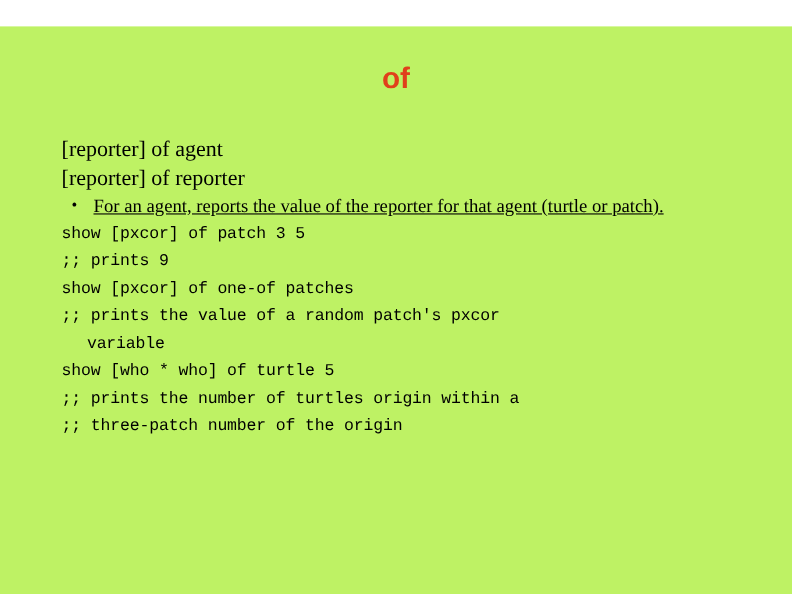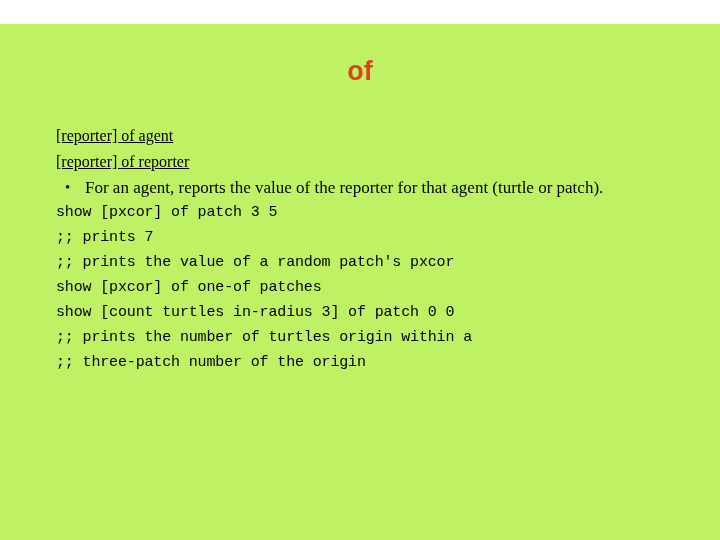--- a/index.html
+++ b/index.html
@@ -53,24 +53,23 @@
   }
 
   .line {
     color: #000000;
     white-space: pre-wrap;
   }
 
   
   .sig {
     font-family: "Liberation Serif", "DejaVu Serif", serif;
-    font-size: 16px;
+    font-size: 20px;
     line-height: 26px;
     letter-spacing: 0px;
-    text-decoration: underline;
   }
 
   
   .bullet-row {
     display: flex;
     font-family: "Liberation Serif", "DejaVu Serif", serif;
     font-size: 17px;
     line-height: 25px;
     align-items: flex-start;
   }
@@ -79,20 +78,21 @@
     width: 29px;
     text-align: left;
     padding-left: 9px;
     box-sizing: border-box;
     font-size: 15px;
     line-height: 25px;
   }
   .bullet-text {
     flex: 1 1 auto;
     white-space: normal;
+    text-decoration: underline;
   }
 
   
   .code {
     font-family: "Liberation Mono", "DejaVu Sans Mono", monospace;
     font-size: 15px;
     line-height: 25px;
     letter-spacing: -0.15px;
     white-space: pre;
   }
@@ -115,29 +115,30 @@
 
     <div class="line sig">[reporter] of reporter</div>
 
     <div class="bullet-row">
       <span class="bullet-mark">•</span>
       <span class="bullet-text">For an agent, reports the value of the reporter for that agent (turtle or patch).</span>
     </div>
 
     <div class="line code">show [pxcor] of patch 3 5</div>
 
-    <div class="line code">;; prints 7</div>
+    <div class="line code">;; prints 9</div>
+
+    <div class="line code">show [pxcor] of one-of patches</div>
 
     <div class="line code">;; prints the value of a random patch's pxcor</div>
 
-    <div class="line code">show [pxcor] of one-of patches</div>
+    <div class="line code indent">variable</div>
+
+    <div class="line code">show [who * who] of turtle 5</div>
 
 
-
-
-    <div class="line code">show [count turtles in-radius 3] of patch 0 0</div>
 
     <div class="line code">;; prints the number of turtles origin within a</div>
 
     <div class="line code">;; three-patch number of the origin</div>
 
   </div>
 </div>
 
 </body></html>

